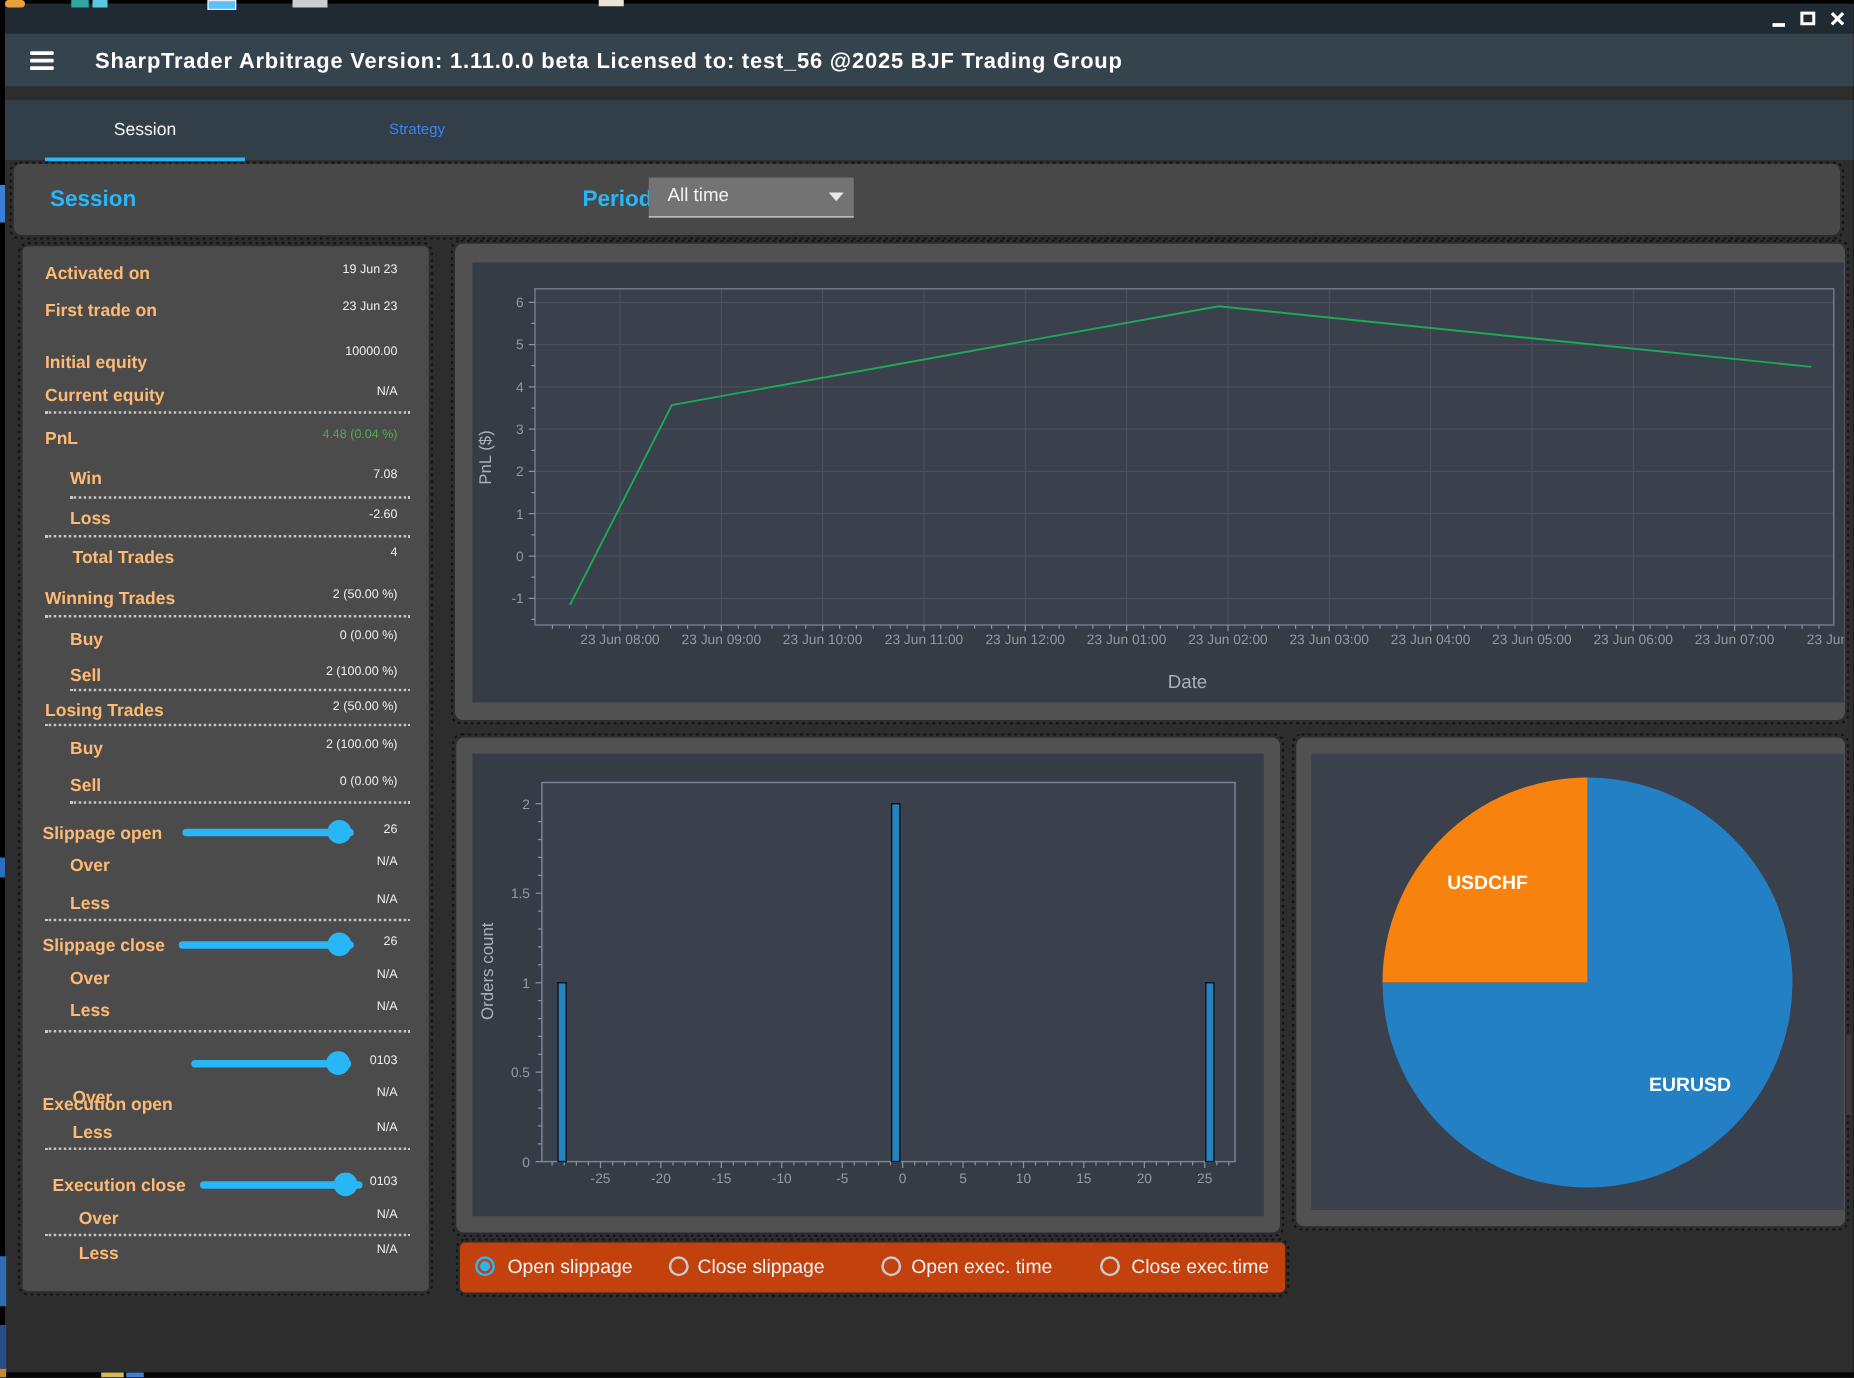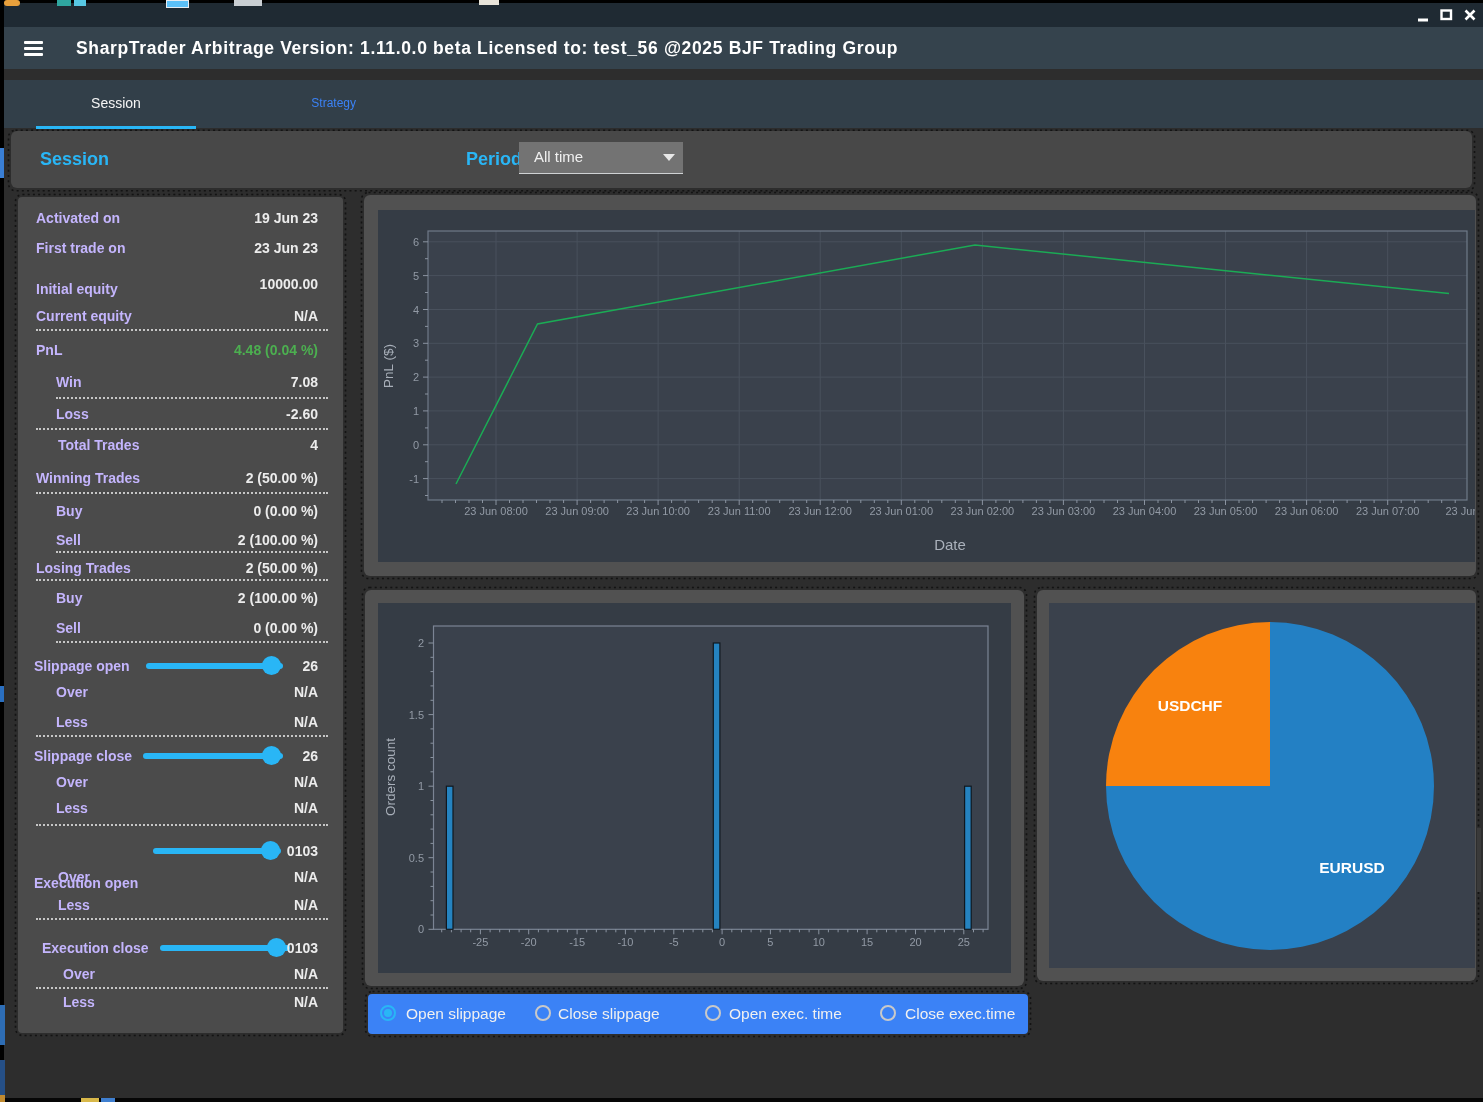--- a/index.html
+++ b/index.html
@@ -1,19 +1,19 @@
 <!DOCTYPE html>
 <html><head>
 <meta charset="utf-8">
 <style>
   html,body{margin:0;padding:0;}
   body{width:1483px;height:1102px;background:#000;font-family:"Liberation Sans",sans-serif;position:relative;overflow:hidden;}
   .abs{position:absolute;}
-  .lab{position:absolute;font-size:14px;font-weight:700;color:#c4b5fd;white-space:nowrap;}
-  .val{position:absolute;font-size:14px;font-weight:700;color:#ececec;right:25px;text-align:right;white-space:nowrap;}
+  .lab{position:absolute;font-size:14px;font-weight:700;color:#fdba74;white-space:nowrap;}
+  .val{position:absolute;font-size:10px;font-weight:400;color:#ececec;right:25px;text-align:right;white-space:nowrap;}
   .sep{position:absolute;border-top:2px dotted #c6c6c6;height:0;}
   .track{position:absolute;height:6px;border-radius:3px;background:#29b6f6;}
   .thumb{position:absolute;width:19px;height:19px;border-radius:50%;background:#29b6f6;}
   .radio{position:absolute;width:12px;height:12px;border-radius:50%;border:2px solid #c9c9c9;top:11px;}
   .radio.sel{border-color:#29b6f6;}
   .radio.sel::after{content:"";position:absolute;left:2px;top:2px;width:8px;height:8px;border-radius:50%;background:#29b6f6;}
   .rtext{position:absolute;font-size:15.5px;color:#f0f0f0;line-height:40px;white-space:nowrap;}
 </style>
 </head>
 <body>
@@ -376,21 +376,21 @@
 </div>
 <div class="abs" style="left:1037px;top:590px;width:439px;height:391px;background:#515151;border-radius:6px;"></div>
 <div class="abs" style="left:1049px;top:603px;width:426px;height:365px;background:#3a414c;">
 <svg width="426" height="365" viewBox="0 0 426 365">
   <path d="M221 183 L221 19 A164 164 0 1 1 57 183 Z" fill="#2380c4"></path>
   <path d="M221 183 L57 183 A164 164 0 0 1 221 19 Z" fill="#f8820e"></path>
   <text x="141" y="108" font-size="15.5" font-weight="700" fill="#fff" text-anchor="middle" font-family="Liberation Sans">USDCHF</text>
   <text x="303" y="270" font-size="15.5" font-weight="700" fill="#fff" text-anchor="middle" font-family="Liberation Sans">EURUSD</text>
 </svg>
 </div>
-<div class="abs" style="left:368px;top:994px;width:660px;height:40px;background:#3b82f6;border-radius:4px;">
+<div class="abs" style="left:368px;top:994px;width:660px;height:40px;background:#c2410c;border-radius:4px;">
   <div class="radio sel" style="left:12px;"></div>
   <div class="rtext" style="left:38px;">Open slippage</div>
   <div class="radio" style="left:167px;"></div>
   <div class="rtext" style="left:190px;">Close slippage</div>
   <div class="radio" style="left:337px;"></div>
   <div class="rtext" style="left:361px;">Open exec. time</div>
   <div class="radio" style="left:512px;"></div>
   <div class="rtext" style="left:537px;">Close exec.time</div>
 </div>
 <svg class="abs" style="left:0;top:0;pointer-events:none;" width="1483" height="1102" viewBox="0 0 1483 1102">

